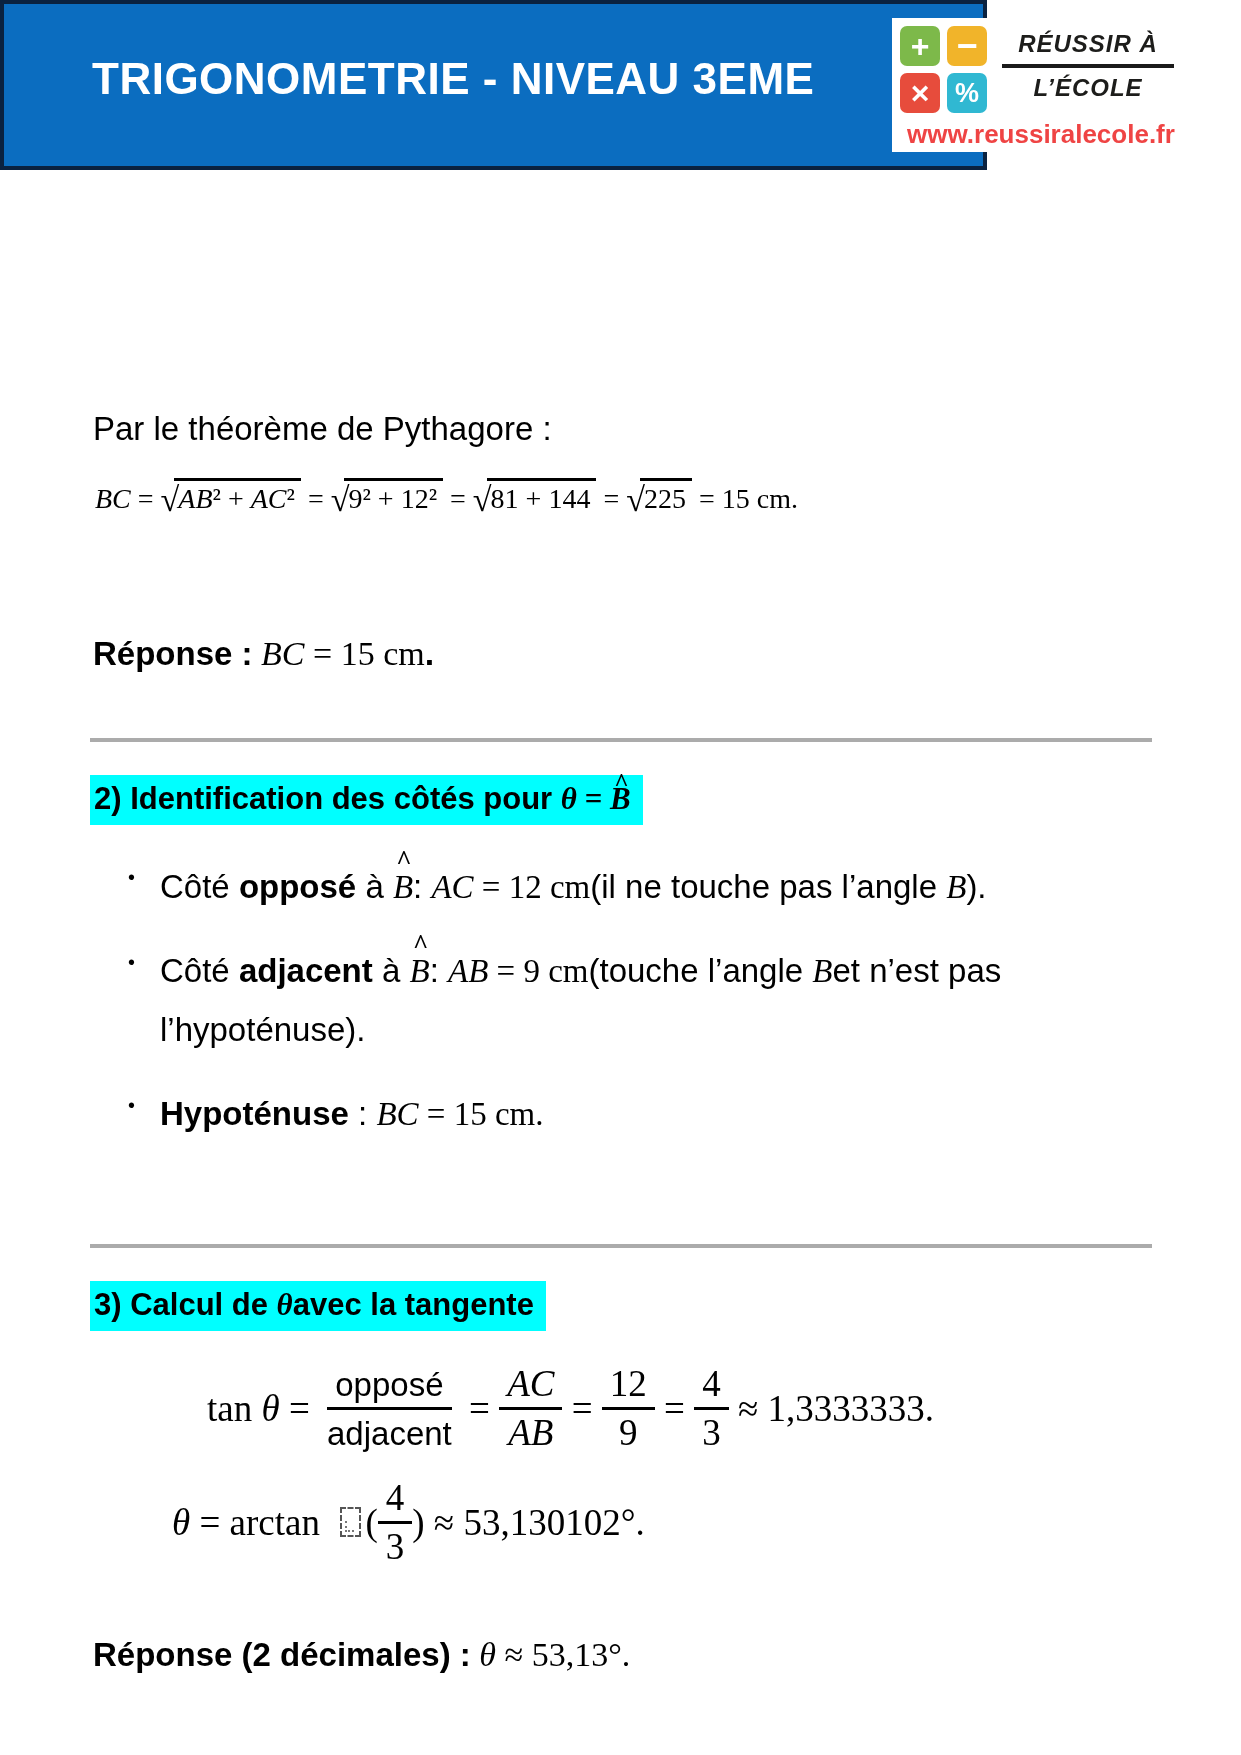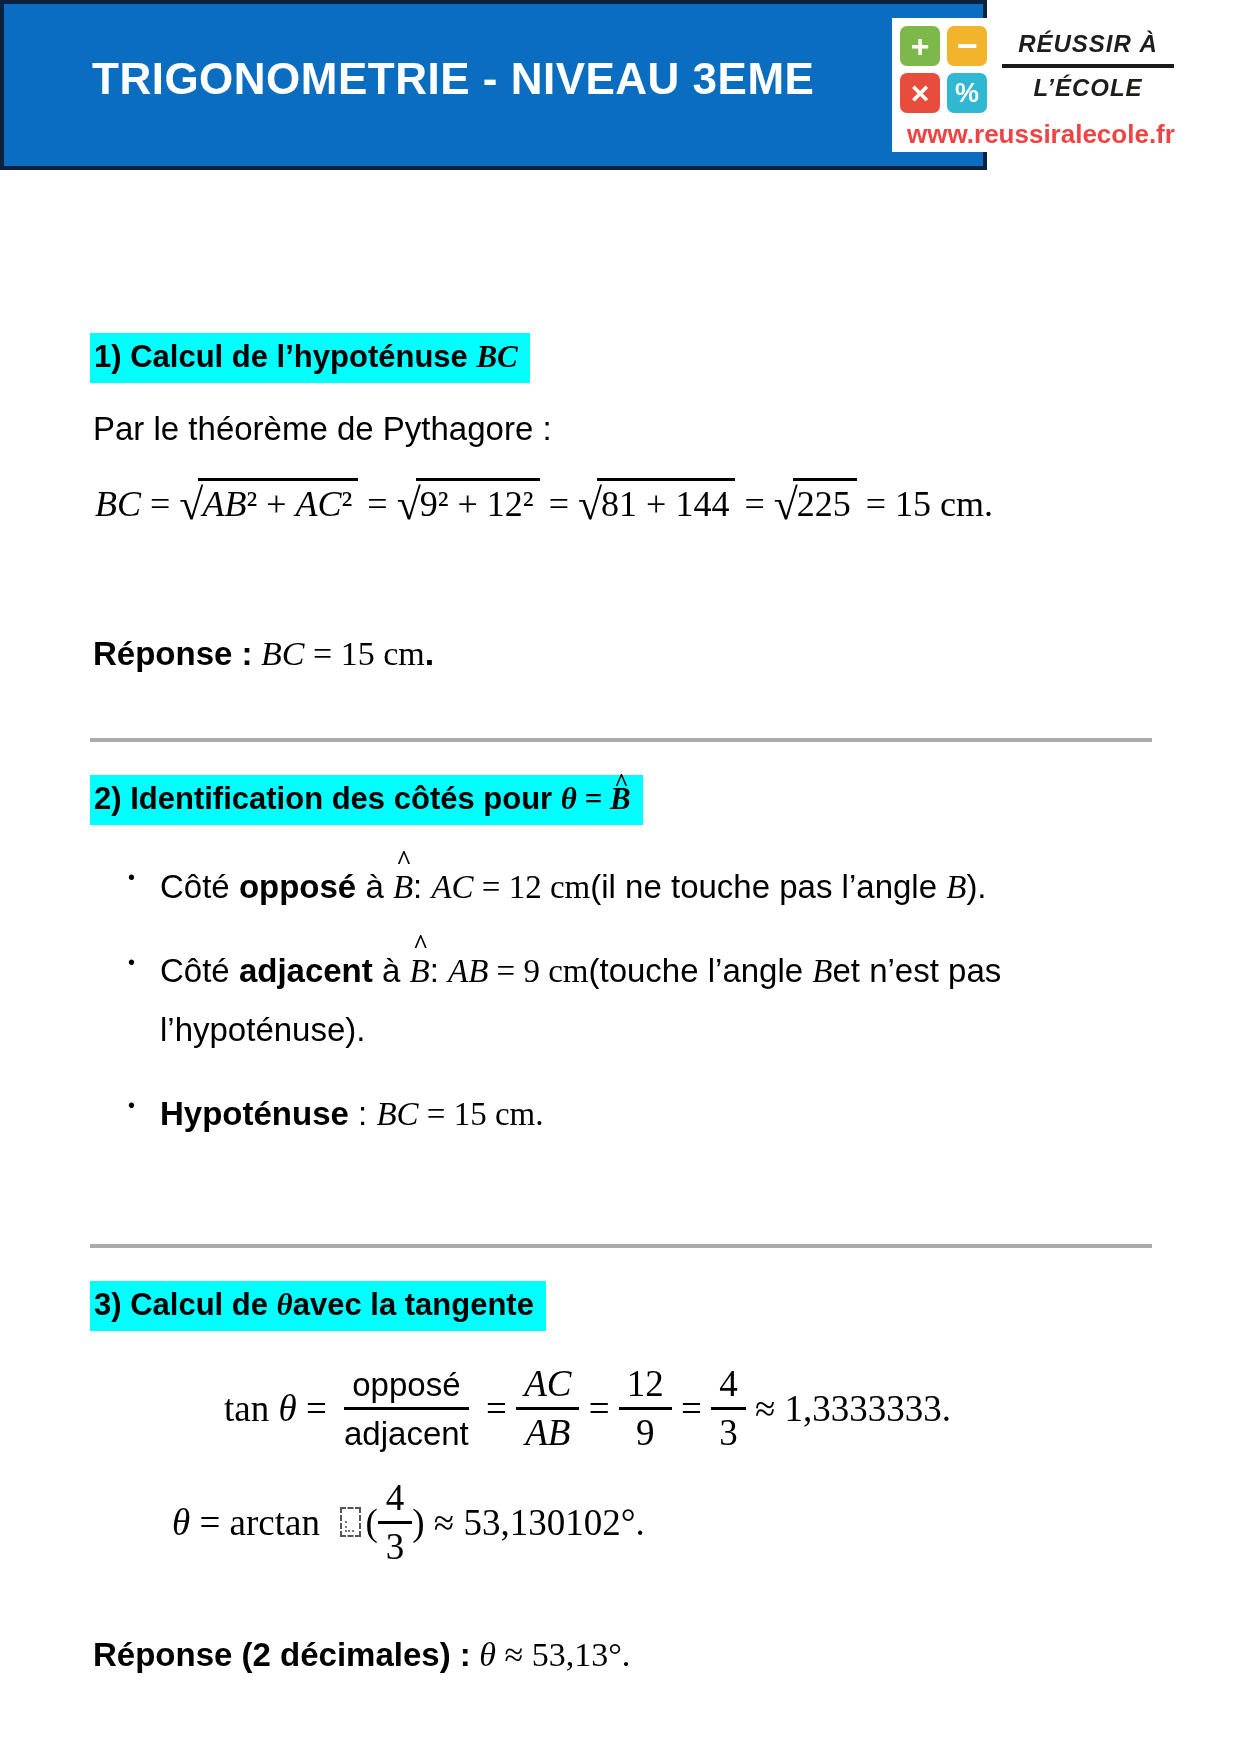--- a/index.html
+++ b/index.html
@@ -29,21 +29,21 @@
               letter-spacing:-0.5px;white-space:nowrap;}
   .sec-heading{position:absolute;left:90px;font-size:31px;font-weight:bold;color:#000;}
   .sec-heading .hl{display:inline-block;background:#00ffff;padding:6px 12px 8px 4px;}
   #sec1-heading{top:333px;}
   #sec2-heading{top:775px;}
   #sec3-heading{top:1281px;}
 
   .body-text{position:absolute;left:93px;font-size:33px;color:#000;}
   #pythagore-intro{top:410px;}
 
-  .math-line{position:absolute;font-family:"Liberation Serif",serif;font-size:36px;color:#000;white-space:nowrap;}
+  .math-line{position:absolute;font-family:"Liberation Serif",serif;font-size:28px;color:#000;white-space:nowrap;}
   #formula1{left:95px;top:478px;}
 
   .answer-line{position:absolute;left:93px;font-size:33px;}
   #answer1{top:634px;}
   #answer2{top:1636px;}
   .answer-label{font-weight:bold;}
   .answer-math{font-family:"Liberation Serif",serif;font-size:34px;}
 
   .divider{position:absolute;left:90px;width:1062px;height:4px;background:#ababab;}
   #divider1{top:738px;}
@@ -51,21 +51,21 @@
 
   
   .bullet-list{position:absolute;left:160px;top:858px;width:945px;font-size:33px;line-height:1.77;
                list-style:none;margin:0;padding:0;}
   .bullet-item{position:relative;margin:0 0 26px 0;}
   .bullet-item::before{content:"•";position:absolute;left:-32px;top:0.12em;font-size:0.6em;}
 
   
   .math-row{position:absolute;display:flex;align-items:center;
             font-family:"Liberation Serif",serif;font-size:37px;color:#000;}
-  #formula2{left:224px;top:1362px;}
+  #formula2{left:207px;top:1362px;}
   #formula3{left:172px;top:1476px;}
   .math-row .seg{white-space:pre;}
   .frac{display:inline-flex;flex-direction:column;align-items:center;text-align:center;line-height:1.18;}
   .frac .num{border-bottom:3px solid #000;padding:0 8px 1px 8px;display:inline-block;}
   .frac .den{padding:1px 8px 0 8px;display:inline-block;}
 
   
   .seg.txt{font-family:"Liberation Sans",sans-serif;}
   .seg.b{font-family:"Liberation Sans",sans-serif;font-weight:bold;}
   .seg.hb{font-family:"Liberation Sans",sans-serif;font-weight:bold;}
@@ -109,23 +109,20 @@
       <div class="logo-right">
         <div class="logo-line1">RÉUSSIR À</div>
         <div class="logo-divider"></div>
         <div class="logo-line2">L’ÉCOLE</div>
       </div>
       <div class="logo-url">www.reussiralecole.fr</div>
     </div>
   </div>
 
 
-  <div class="sec-heading" id="sec1-heading">
-    <span class="hl"><span class="seg hb">1) Calcul de l’hypoténuse </span><span class="seg mbi">BC</span></span>
-  </div>
   <div class="body-text" id="pythagore-intro">Par le théorème de Pythagore :</div>
   <div class="math-line" id="formula1"><span class="seg mi">BC</span><span class="seg mn"> = </span><span class="sqrt"><span class="radical">√</span><span class="rad"><span class="seg mi">AB</span><span class="seg mn">² + </span><span class="seg mi">AC</span><span class="seg mn">²</span></span></span><span class="seg mn"> = </span><span class="sqrt"><span class="radical">√</span><span class="rad"><span class="seg mn">9² + 12²</span></span></span><span class="seg mn"> = </span><span class="sqrt"><span class="radical">√</span><span class="rad"><span class="seg mn">81 + 144</span></span></span><span class="seg mn"> = </span><span class="sqrt"><span class="radical">√</span><span class="rad"><span class="seg mn">225</span></span></span><span class="seg mn"> = 15 cm.</span></div>
   <div class="answer-line" id="answer1">
     <span class="answer-label">Réponse :</span><span class="answer-math"><span class="seg mi"> BC</span><span class="seg mn"> = 15 cm</span><span class="seg b">.</span></span>
   </div>
 
   <div class="divider" id="divider1"></div>
 
   <div class="sec-heading" id="sec2-heading">
     <span class="hl"><span class="seg hb">2) Identification des côtés pour </span><span class="seg mbi">θ</span><span class="seg mb"> = </span><span class="hatwrap"><span class="hatchar">^</span><span class="seg mbi">B</span></span></span>

